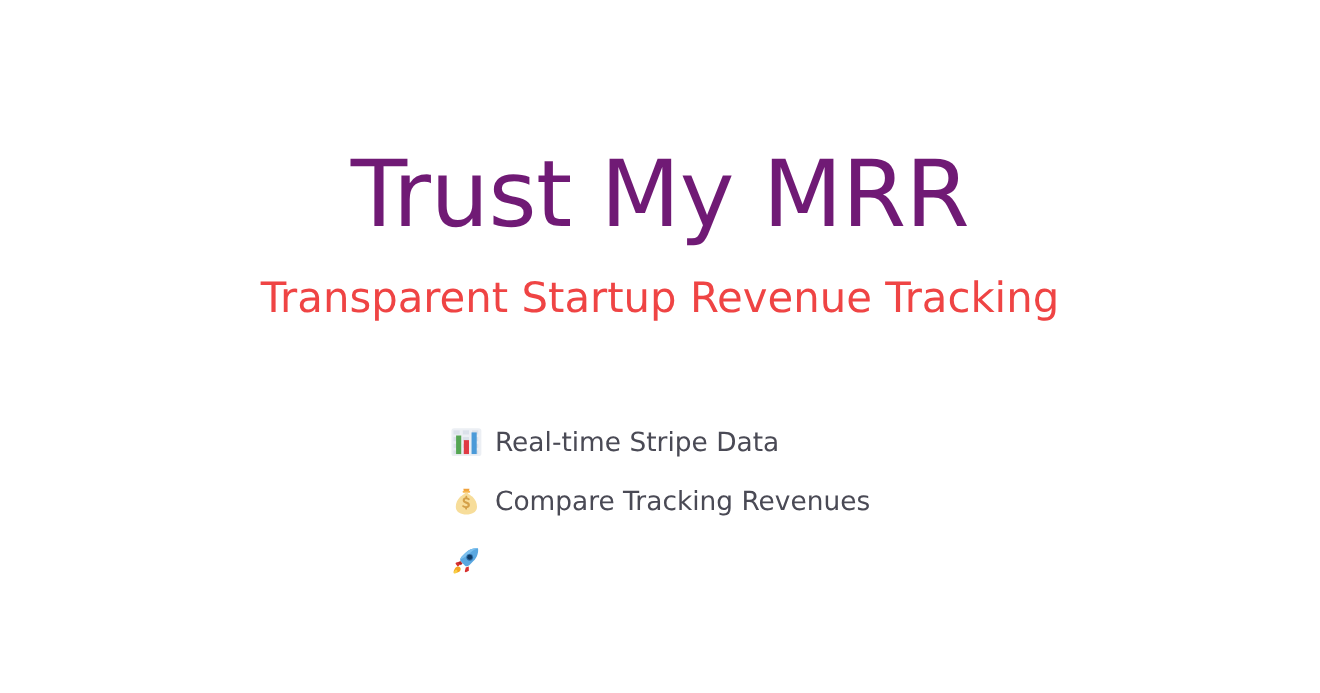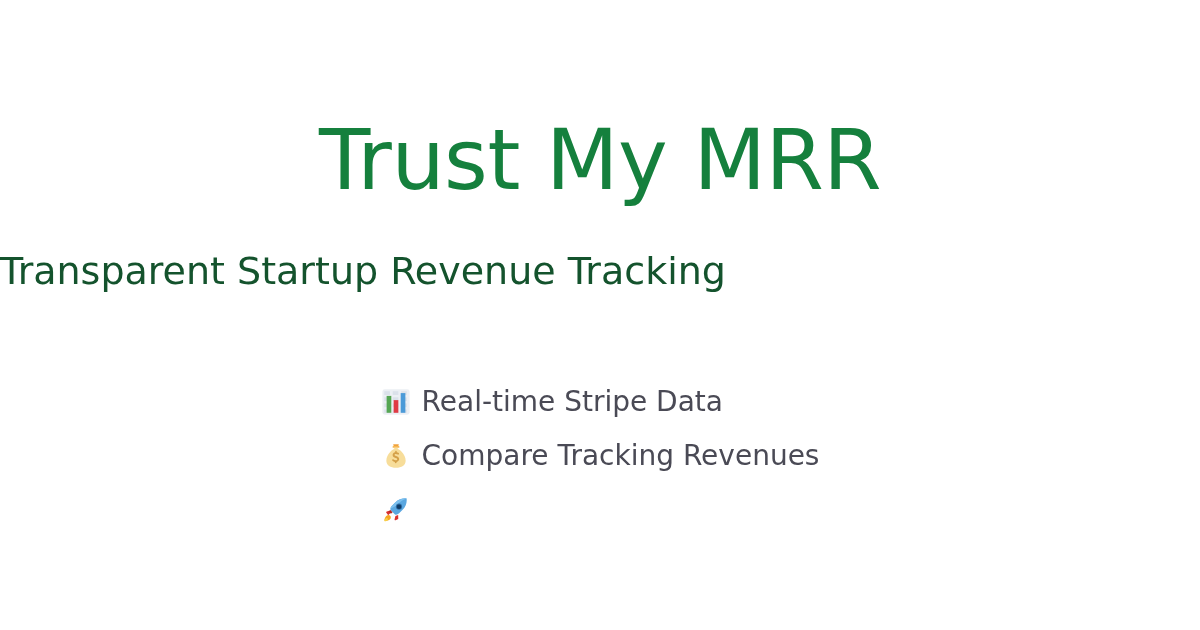--- a/index.html
+++ b/index.html
@@ -23,38 +23,39 @@
     flex-direction: column;
     align-items: center;
     box-sizing: border-box;
     position: relative;
   }
 
   .hero-title {
     font-family: "DejaVu Sans", "Liberation Sans", sans-serif;
     font-size: 84px;
     font-weight: 400;
-    color: #15803d;
+    color: #701a75;
     letter-spacing: -0.5px;
     line-height: 1;
     text-align: center;
-    margin: 0;
+    margin: 16px;
     position: absolute;
     top: 118px;
     left: 0;
     right: 0;
     white-space: nowrap;
   }
 
   .hero-subtitle {
     font-family: "DejaVu Sans", "Liberation Sans", sans-serif;
     font-size: 38px;
     font-weight: 400;
-    color: #14532d;
+    color: #ef4444;
     line-height: 1;
+    text-align: center;
     margin: 0;
     position: absolute;
     top: 252px;
     left: 0;
     right: 0;
     white-space: nowrap;
   }
 
   .feature-list {
     position: absolute;
@@ -94,21 +95,21 @@
   }
 
   .feature-icon svg {
     display: block;
     width: 30px;
     height: 30px;
   }
 
   .feature-label {
     font-family: "DejaVu Sans", "Liberation Sans", sans-serif;
-    font-size: 28px;
+    font-size: 24px;
     font-weight: 400;
     color: #4a4a55;
     line-height: 1;
   }
 </style>
 </head>
 <body>
 
 <div class="card">
 

